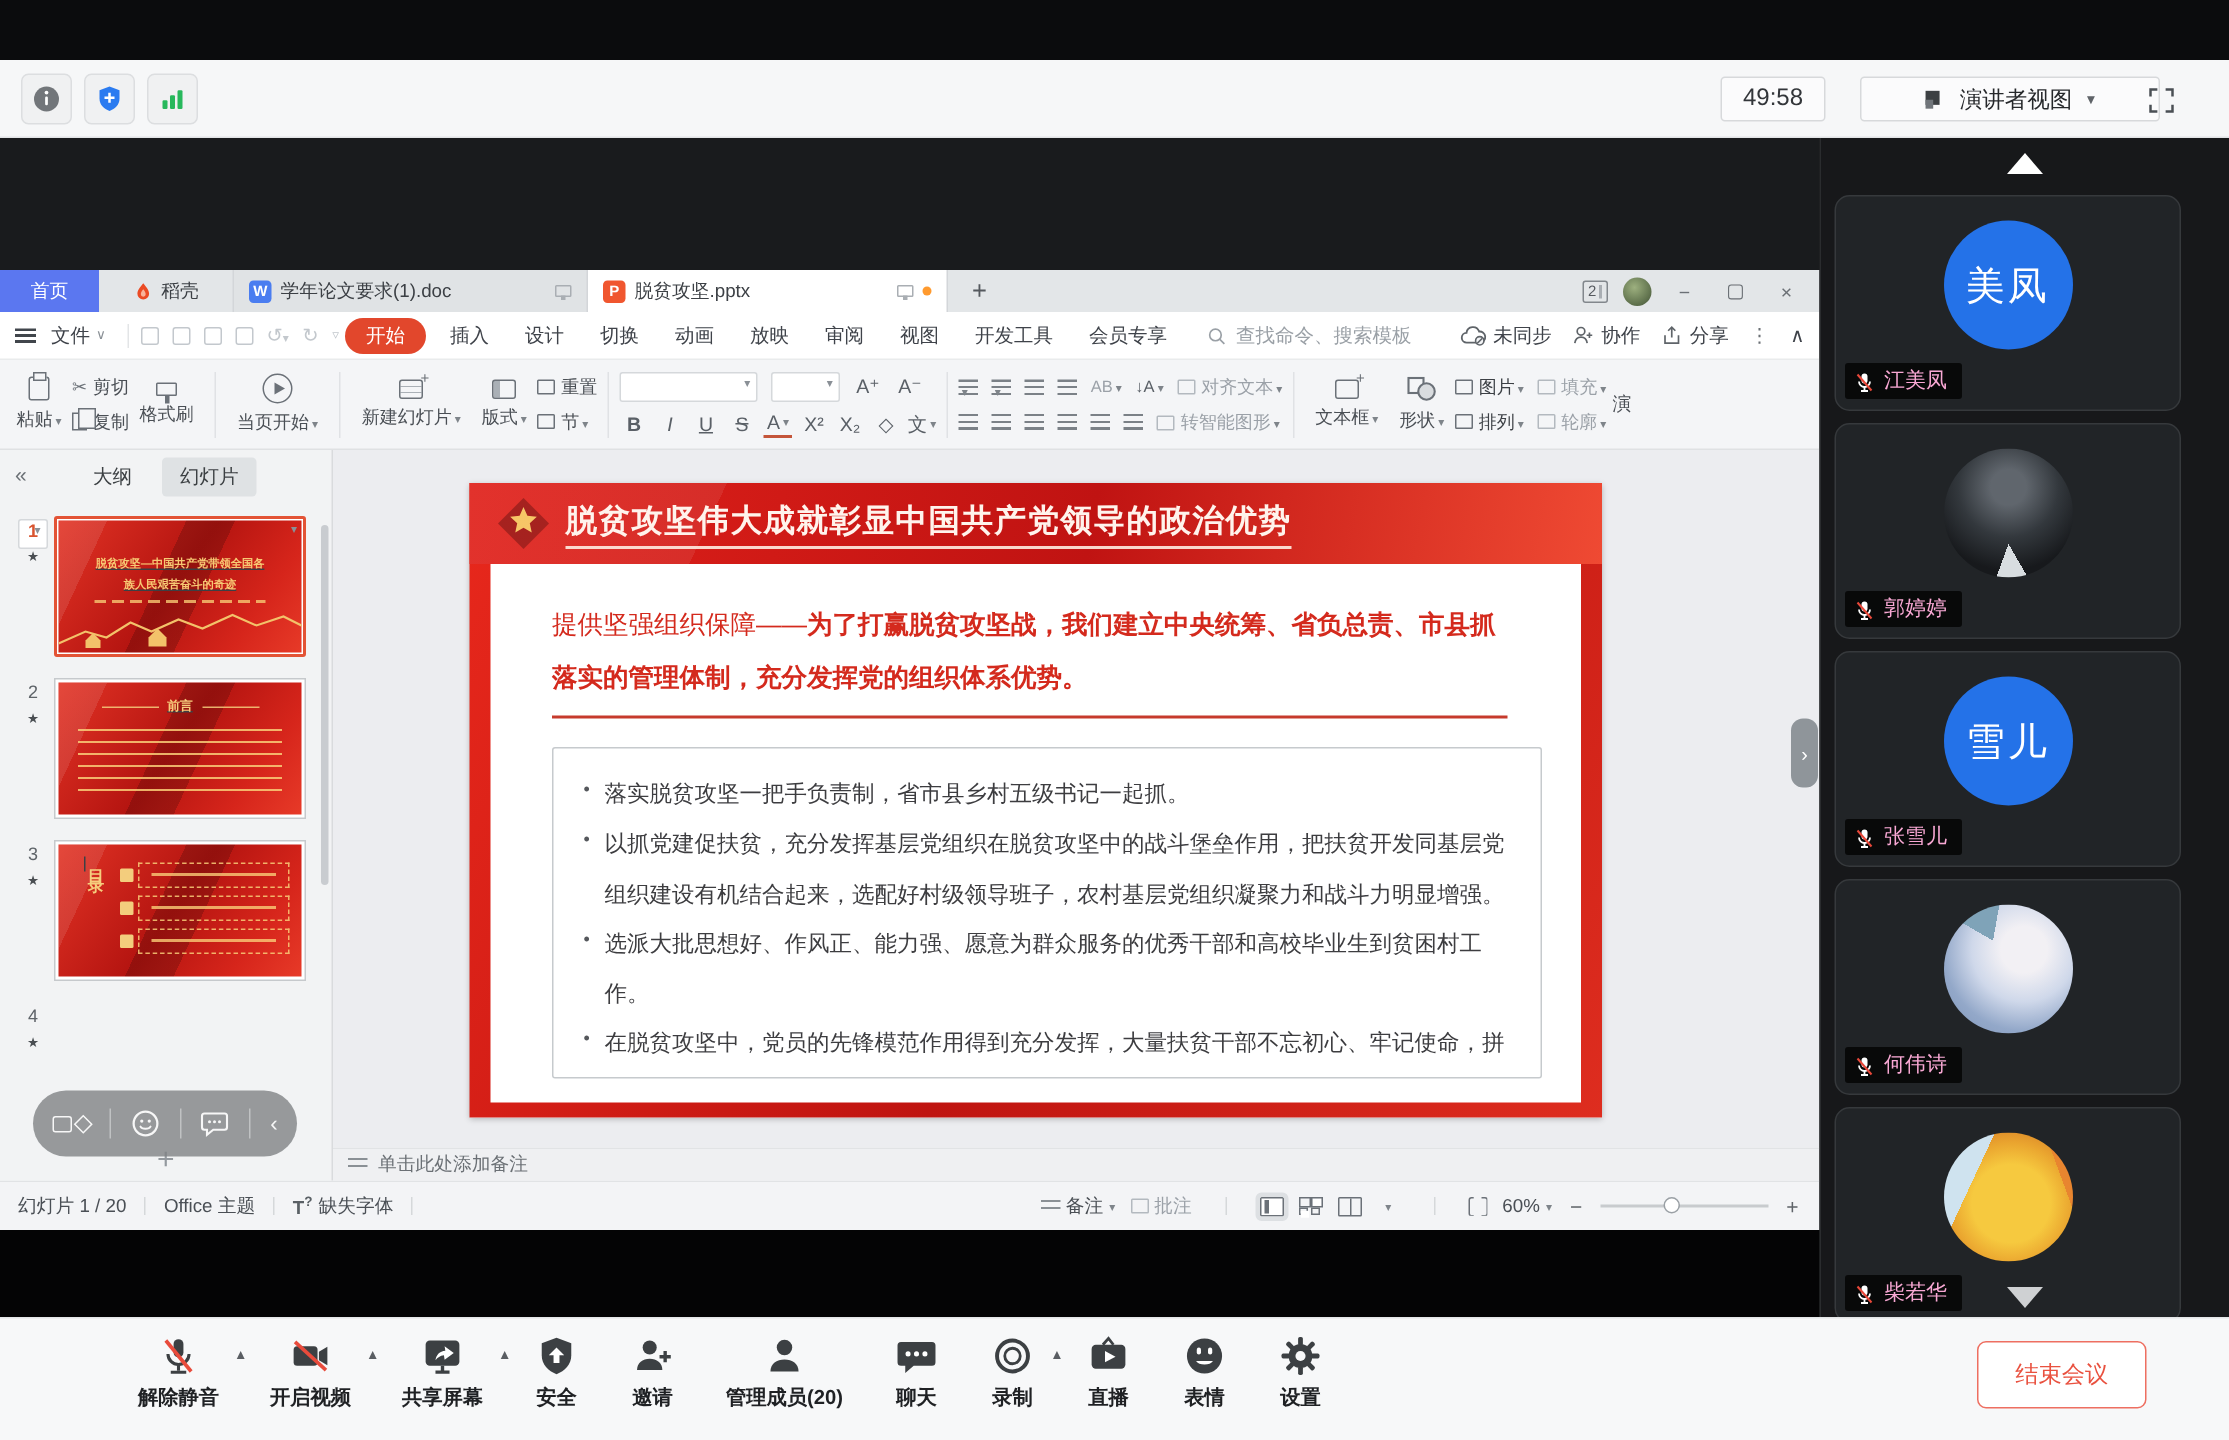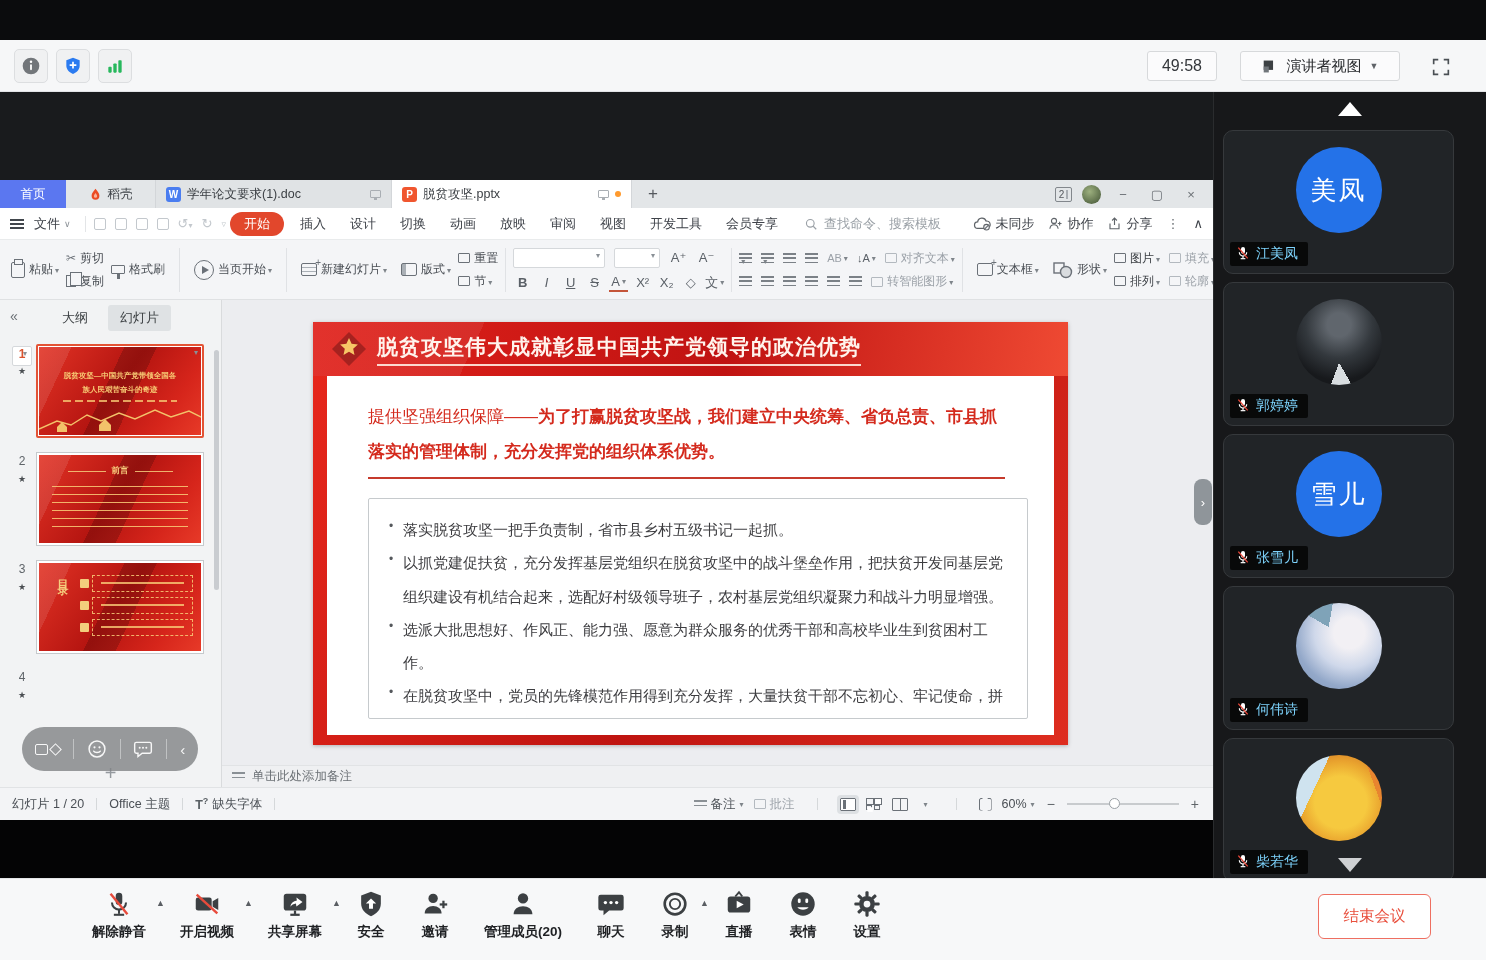--- a/index.html
+++ b/index.html
@@ -12,21 +12,21 @@
   .banner{position:absolute;left:828px;top:0;height:36px;display:flex;border-radius:0 0 8px 8px;overflow:hidden;}
   .banner-main{display:flex;align-items:center;gap:8px;background:#3a3f44;color:#fff;font-size:15px;padding:0 14px;}
   .banner-menu{width:42px;background:#45494e;display:flex;align-items:center;justify-content:center;flex-direction:column;gap:2px;cursor:pointer;}
   .bm-bars{width:16px;height:10px;background:repeating-linear-gradient(to bottom,#e8eaec 0 2px,transparent 2px 4px);}
   .bm-car{color:#d7d9db;font-size:7px;line-height:4px;}
 
   
   .control-bar{position:absolute;left:0;top:40px;width:1486px;height:52px;background:#f6f7f8;border-bottom:1px solid #e2e4e6;}
   .cb-btn{position:absolute;top:9px;width:34px;height:34px;background:#f0f1f2;border:1px solid #dcdee0;border-radius:5px;display:flex;align-items:center;justify-content:center;cursor:pointer;}
   .timer{position:absolute;left:1147px;top:11px;width:70px;height:30px;background:#fbfbfc;border:1px solid #d7d9db;border-radius:3px;display:flex;align-items:center;justify-content:center;font-size:16px;color:#33363a;}
-  .view-sel{position:absolute;left:1240px;top:11px;width:160px;height:30px;border:1px solid #d7d9db;border-radius:3px;background:#fbfbfc;display:flex;align-items:center;justify-content:center;gap:8px;font-size:15px;color:#26282b;cursor:pointer;}
+  .view-sel{position:absolute;left:1240px;top:11px;width:200px;height:30px;border:1px solid #d7d9db;border-radius:3px;background:#fbfbfc;display:flex;align-items:center;justify-content:center;gap:8px;font-size:15px;color:#26282b;cursor:pointer;}
   .vs-car{font-size:9px;color:#5f6368;}
   .fs-btn{position:absolute;left:1426px;top:12px;width:30px;height:30px;display:flex;align-items:center;justify-content:center;cursor:pointer;}
 
   
   .stage{position:absolute;left:0;top:92px;width:1213px;height:786px;background:linear-gradient(#191b1d 0 88px,#0a0a0b 88px 728px,#040405 728px);}
 
   
   .wps{position:absolute;left:0;top:88px;width:1213px;height:640px;background:#fff;font-size:13px;color:#3c4045;}
   
   .wtabs{height:28px;background:#e3e6e8;display:flex;align-items:stretch;}
@@ -58,21 +58,21 @@
   .qbox{width:12px;height:12px;border:1.3px solid #c3c8cd;border-radius:2px;}
   .menu-item{padding:0 12px;cursor:pointer;white-space:nowrap;}
   .menu-start{background:#e2472c;color:#fff;border-radius:13px;padding:3px 14px;margin:0 4px;}
   .msearch{display:flex;align-items:center;gap:6px;color:#9aa0a6;margin-left:14px;cursor:text;white-space:nowrap;}
   .wmenu-right{margin-left:auto;display:flex;align-items:center;gap:14px;color:#3f434a;white-space:nowrap;}
   .wmr{display:flex;align-items:center;gap:4px;cursor:pointer;}
   .dots3{color:#6b7075;}
   
   .ribbon{height:60px;background:#f4f5f7;border-bottom:1px solid #dfe1e3;display:flex;align-items:center;padding:0 4px;overflow:hidden;white-space:nowrap;}
   .rsep{width:1px;height:44px;background:#e0e2e5;margin:0 7px;flex:none;}
-  .rbig{display:flex;flex-direction:row;align-items:center;justify-content:center;gap:4px;padding:0 7px;font-size:12px;color:#4a4f55;cursor:pointer;flex:none;}
+  .rbig{display:flex;flex-direction:column;align-items:center;justify-content:center;gap:4px;padding:0 7px;font-size:12px;color:#4a4f55;cursor:pointer;flex:none;}
   .rcol{display:flex;flex-direction:column;justify-content:center;gap:6px;font-size:12px;color:#4a4f55;flex:none;}
   .rsm{display:flex;align-items:center;gap:4px;cursor:pointer;}
   .gray{color:#9ba1a8!important;}
   .dd::after{content:"▾";font-size:8px;color:#7e848a;margin-left:2px;}
   .ic{display:inline-block;position:relative;flex:none;}
   .ic-clip{width:14px;height:16px;border:1.4px solid #6b7178;border-radius:2px;}
   .ic-clip::after{content:"";position:absolute;left:2px;top:-4px;width:7px;height:4px;border:1.4px solid #6b7178;background:#f4f5f7;}
   .ic-cut{font-size:12px;color:#6b7178;}
   .ic-copy{width:10px;height:12px;border:1.3px solid #6b7178;}
   .ic-copy::after{content:"";position:absolute;left:3px;top:-4px;width:10px;height:12px;border:1.3px solid #6b7178;background:#f4f5f7;}
@@ -99,21 +99,21 @@
   .pcollapse{position:absolute;left:10px;top:8px;color:#6b7075;font-size:14px;cursor:pointer;}
   .ptab{padding:4px 12px;border-radius:3px;cursor:pointer;}
   .ptab.active{background:#dfe2e4;}
   .trow{position:relative;height:96px;margin:12px 0 0 0;}
   .trow.first{margin-top:8px;}
   .tnum{position:absolute;left:12px;top:2px;width:20px;text-align:center;font-size:12px;color:#5f6469;}
   .tnum.sel{color:#d9542f;font-weight:bold;}
   .tstar{position:absolute;left:12px;top:22px;width:20px;text-align:center;font-size:9px;color:#4a4e52;}
   .thumb{position:absolute;left:36px;top:0;width:168px;height:94px;background:#fff;border:1px solid #c6c9cc;padding:2px;cursor:pointer;}
   .thumb.sel{border:2px solid #e35335;padding:1px;}
-  .thumb-red{position:relative;width:100%;height:100%;background:linear-gradient(125deg,#e23325 0%,#b41410 48%,#d6251b 78%,#e73a28 100%);overflow:hidden;}
+  .thumb-red{position:relative;width:100%;height:100%;background:linear-gradient(125deg,#e23325 0%,#b41410 48%,#d6251b 78%,#e73a28 100%);overflow:hidden;text-decoration:underline;}
   .thumb-red::before{content:"";position:absolute;inset:0;background:linear-gradient(115deg,rgba(255,255,255,.10) 0 16%,transparent 16% 42%,rgba(0,0,0,.18) 42% 58%,transparent 58%);}
   .t1-line{position:relative;color:#f7c873;font-size:7.5px;font-weight:bold;text-align:center;line-height:1.8;}
   .t1-wrap{padding-top:22px;}
   .t1-sub{position:relative;margin:4px auto 0;width:70%;height:2px;background:repeating-linear-gradient(to right,rgba(247,200,115,.8) 0 8px,transparent 8px 12px);}
   .t1-wall{position:absolute;bottom:2px;left:0;right:0;height:26px;}
   .t2-title{position:relative;display:flex;align-items:center;gap:6px;justify-content:center;color:#f6cd7d;font-size:8.5px;font-weight:bold;padding-top:10px;}
   .t2-title::before,.t2-title::after{content:"";width:38px;height:1px;background:rgba(246,205,125,.85);}
   .flines{position:relative;margin:9px auto 0;width:84%;height:48px;background:repeating-linear-gradient(to bottom,rgba(250,205,120,.85) 0 1.5px,transparent 1.5px 8px);}
   .t3-wrap{position:relative;display:flex;padding:8px 8px 0 16px;gap:10px;}
   .t3-ml{writing-mode:vertical-rl;color:#f6cd7d;font-size:11px;font-weight:bold;letter-spacing:5px;}
@@ -179,21 +179,21 @@
   
   .sidebar{position:absolute;left:1213px;top:92px;width:273px;height:786px;background:#17181a;overflow:hidden;border-left:1px solid #2a2c2e;}
   .arrow-up{position:absolute;left:50%;top:10px;transform:translateX(-50%);width:0;height:0;border-left:12px solid transparent;border-right:12px solid transparent;border-bottom:14px solid #fff;cursor:pointer;}
   .arrow-down{position:absolute;left:50%;bottom:6px;transform:translateX(-50%);width:0;height:0;border-left:12px solid transparent;border-right:12px solid transparent;border-top:14px solid #cfd1d3;cursor:pointer;z-index:5;}
   .tile{position:absolute;left:9px;width:231px;height:144px;background:#212427;border:1px solid #36393c;border-radius:10px;}
   .pavatar{position:absolute;left:50%;top:16px;transform:translateX(-50%);width:86px;height:86px;border-radius:50%;display:flex;align-items:center;justify-content:center;color:#fff;font-size:26px;letter-spacing:2px;overflow:hidden;}
   .pa-blue{background:#2472e8;}
   .pa-guo{background:conic-gradient(from 150deg at 50% 74%,#d8dde0 0 50deg,transparent 50deg),radial-gradient(circle at 50% 30%,#60666d 0 16%,#33383d 45%,#17191c 75%);}
   .pa-he{background:conic-gradient(from 300deg at 38% 28%,#7fa3b8 0 70deg,transparent 70deg),radial-gradient(circle at 62% 35%,#f2f0f4 0 20%,#cfd8ea 45%,#93a8c9 70%,#7e94b8);}
   .pa-chai{background:linear-gradient(115deg,#cfe3ef 0 27%,transparent 27%),linear-gradient(250deg,#e8852f 0 16%,transparent 16%),radial-gradient(circle at 52% 55%,#f6c93f 0 40%,#eaa52f 62%,#d98327 82%,#c46f22);}
-  .chip{position:absolute;left:6px;bottom:7px;display:flex;align-items:flex-start;gap:5px;background:rgba(0,0,0,.75);border-radius:2px;padding:3px 10px 3px 5px;color:#7dd3fc;font-size:14px;}
+  .chip{position:absolute;left:6px;bottom:7px;display:flex;align-items:flex-end;gap:5px;background:rgba(0,0,0,.75);border-radius:2px;padding:3px 10px 3px 5px;color:#f9a8d4;font-size:14px;}
   .chip svg{width:16px;height:16px;}
 
   
   .bottom-bar{position:absolute;left:0;top:878px;width:1486px;height:82px;background:#f7f8f9;border-top:1px solid #e4e6e8;}
   .bb-items{position:absolute;left:92px;top:10px;display:flex;gap:34px;}
   .bb-item{position:relative;display:flex;flex-direction:column;align-items:center;gap:4px;cursor:pointer;}
   .bb-item svg{width:30px;height:30px;}
   .bb-label{font-size:13.5px;color:#1f2124;white-space:nowrap;font-weight:bold;}
   .bb-caret{position:absolute;right:-19px;top:9px;font-size:9px;color:#5a5e63;cursor:pointer;}
   .end-btn{position:absolute;right:55px;top:15px;width:113px;height:45px;background:#fff;border:1px solid #ee6f61;border-radius:6px;color:#e9513f;font-size:15.5px;display:flex;align-items:center;justify-content:center;cursor:pointer;}

